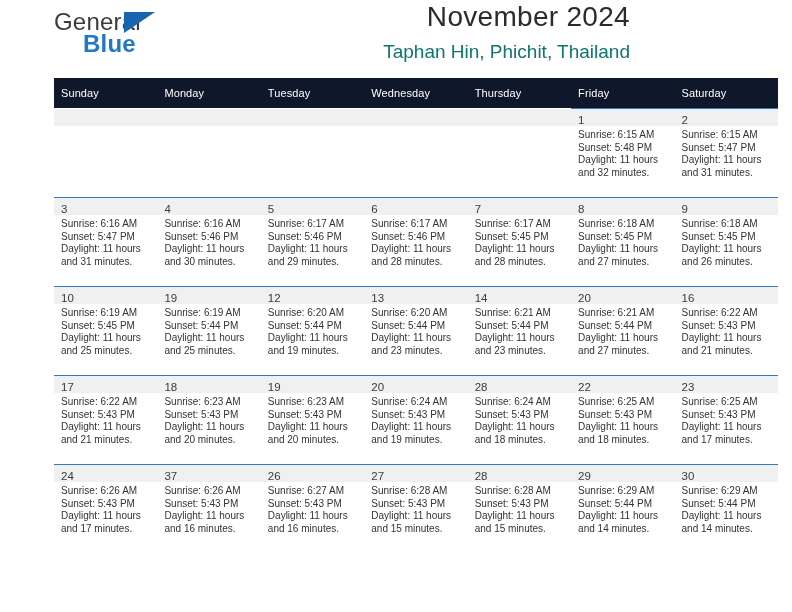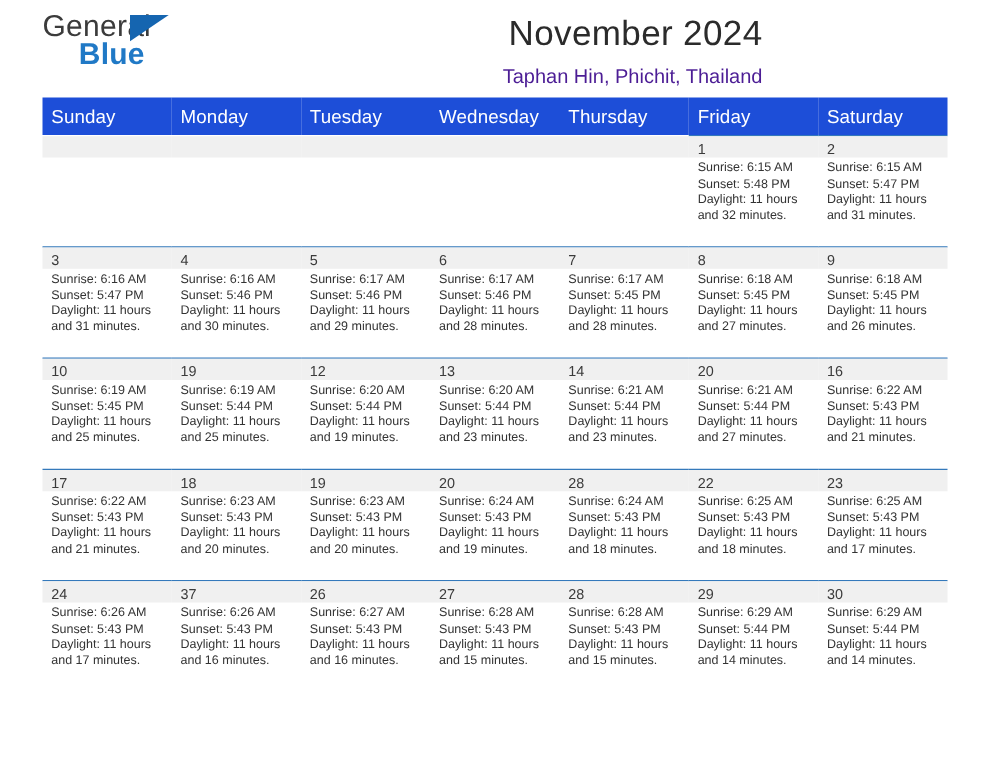--- a/index.html
+++ b/index.html
@@ -14,20 +14,21 @@
     color: #222222;
     overflow: hidden;
   }
 
   .page {
     position: relative;
     width: 644px;
     height: 612px;
     box-sizing: border-box;
     padding: 0 34px;
+    margin-left: 20px;
   }
 
   
   .header {
     position: relative;
     height: 74px;
     display: flex;
     align-items: flex-start;
     justify-content: space-between;
   }
@@ -61,48 +62,48 @@
     left: 70px;
     top: 3px;
     width: 0;
     height: 0;
     border-left: 31px solid #1565b0;
     border-bottom: 21px solid transparent;
   }
 
   .titles {
     text-align: right;
-    padding-top: 10px;
+    padding-top: 0;
   }
   .cal-title {
     font-size: 28px;
     font-weight: 400;
     color: #2b2b2b;
     line-height: 34px;
     letter-spacing: 0.3px;
   }
   .cal-subtitle {
-    font-size: 16px;
+    font-size: 19px;
     font-weight: 400;
-    color: #4c1d95;
+    color: #0f766e;
     line-height: 22px;
     margin-top: 7px;
   }
 
   
   .calendar {
     width: 724px;
     border-collapse: collapse;
     table-layout: fixed;
     margin-top: 4px;
   }
   .calendar th {
-    background: #1d4ed8;
+    background: #0f172a;
     color: #ffffff;
-    font-size: 15px;
+    font-size: 11px;
     font-weight: normal;
     text-align: left;
     padding: 5px 0 5px 7px;
     height: 20px;
     border: none;
     letter-spacing: 0.1px;
   }
 
   .calendar td {
     vertical-align: top;

